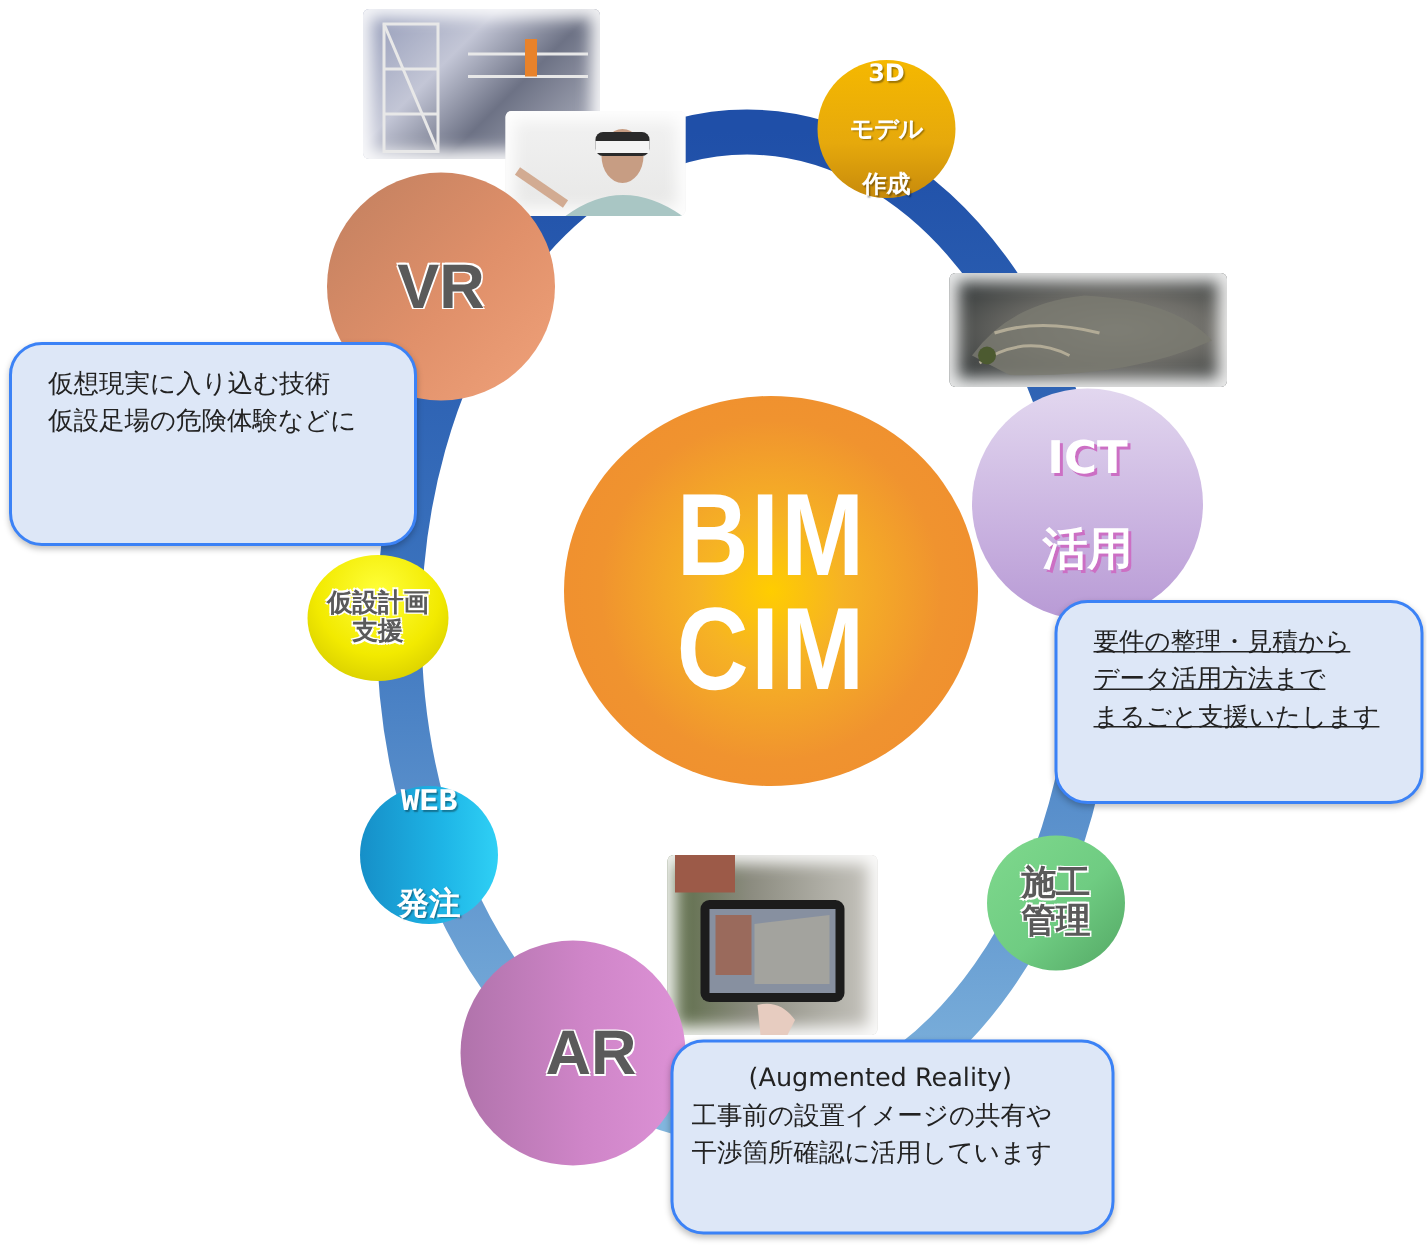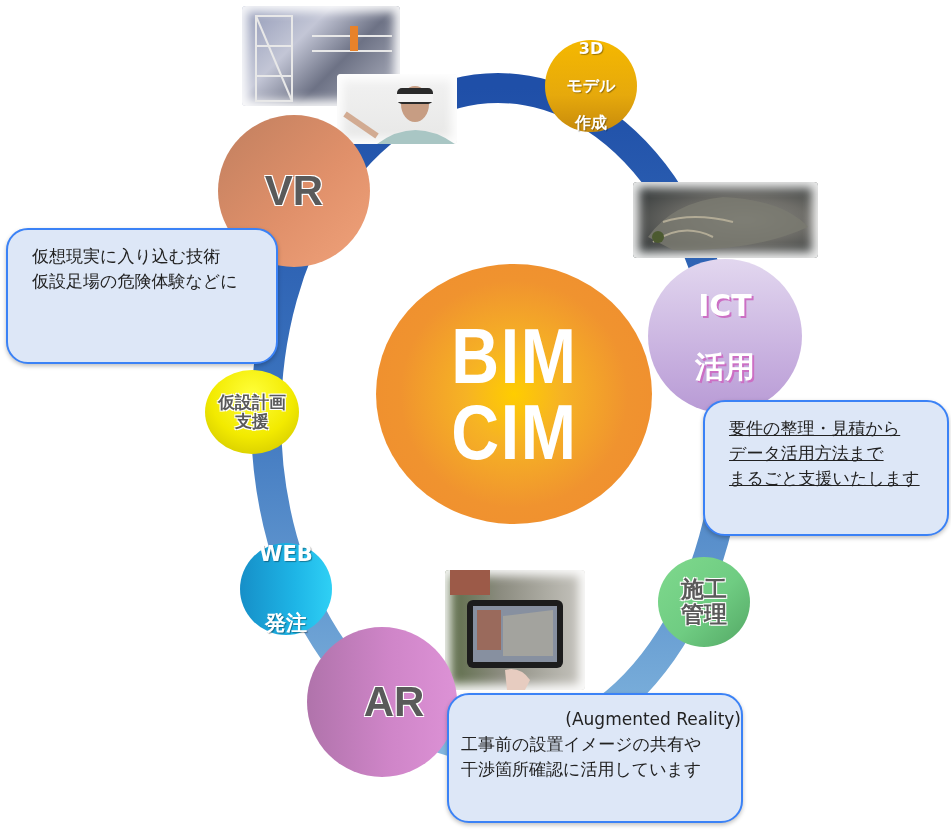--- a/index.html
+++ b/index.html
@@ -88,21 +88,21 @@
 <div class="circle" style="left:648px;top:259px;width:154px;height:154px;background:linear-gradient(180deg,#e2d7ef 0%,#c9b2e0 60%,#b89ad5 100%);">
   <span style="color:#fff;font-size:30px;text-shadow:2px 2px 0 #cc6fc4;">ICT</span>
   <span style="color:#fff;font-size:30px;text-shadow:2px 2px 0 #cc6fc4;margin-top:28px;">活用</span>
 </div>
 
 <div class="circle dark-text" style="left:205px;top:370px;width:94px;height:84px;background:radial-gradient(circle at 50% 30%,#ffff3a 0%,#f2ea00 55%,#c9be00 100%);font-size:17px;">
   <span>仮設計画</span>
   <span>支援</span>
 </div>
 
-<div class="circle light-text" style="left:240px;top:543px;width:92px;height:92px;background:linear-gradient(90deg,#168fc8 0%,#1eb5e6 60%,#2fd0f5 100%);font-size:21px;">
+<div class="circle light-text" style="left:240px;top:524px;width:92px;height:92px;background:linear-gradient(90deg,#168fc8 0%,#1eb5e6 60%,#2fd0f5 100%);font-size:21px;font-family:Liberation Mono, monospace;">
   <span>WEB</span>
   <span>発注</span>
 </div>
 
 <div class="circle dark-text" style="left:658px;top:557px;width:92px;height:90px;background:linear-gradient(135deg,#7fd98d 0%,#6fcc82 55%,#53a764 100%);font-size:23px;">
   <span>施工</span>
   <span>管理</span>
 </div>
 
 <div class="circle" style="left:307px;top:627px;width:150px;height:150px;background:linear-gradient(90deg,#b073ab 0%,#cf85c8 55%,#dd92d6 100%);">
@@ -114,16 +114,16 @@
   <div>仮設足場の危険体験などに</div>
 </div>
 
 <div class="bubble" style="left:703px;top:400px;width:246px;height:136px;padding:14px 0 0 24px;box-sizing:border-box;text-decoration:underline;">
   <div>要件の整理・見積から</div>
   <div>データ活用方法まで</div>
   <div>まるごと支援いたします</div>
 </div>
 
 <div class="bubble" style="left:447px;top:693px;width:296px;height:130px;padding:12px 0 0 12px;box-sizing:border-box;">
-  <div style="padding-left:38px;text-align:right;">(Augmented Reality)</div>
+  <div style="padding-left:38px;">(Augmented Reality)</div>
   <div>工事前の設置イメージの共有や</div>
   <div>干渉箇所確認に活用しています</div>
 </div>
 
 </body></html>

